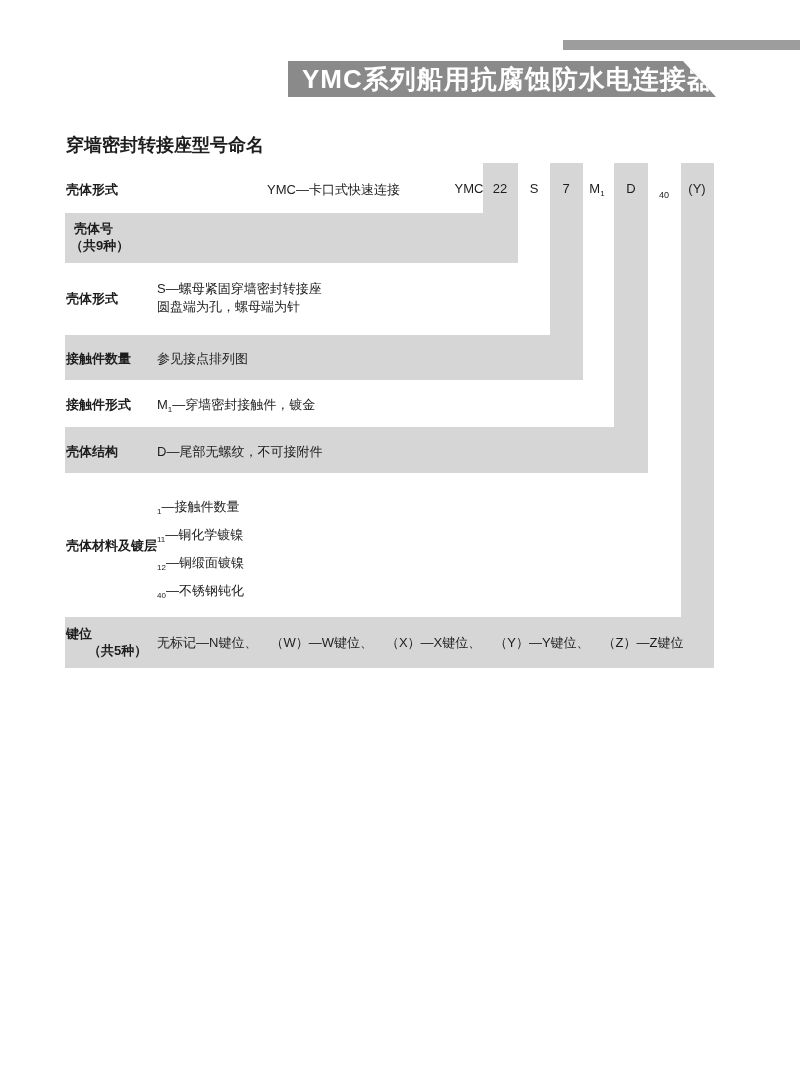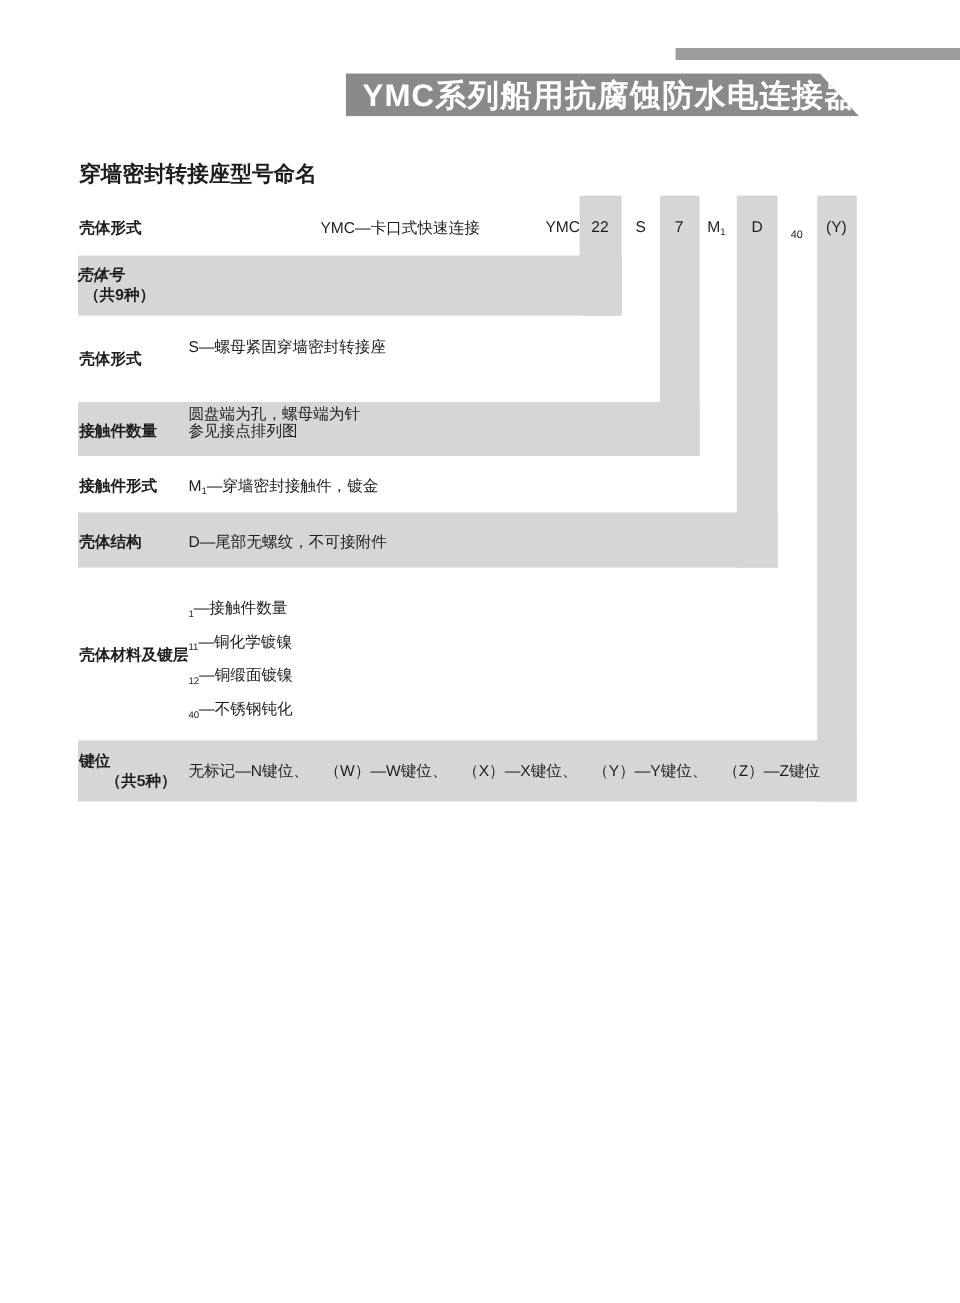--- a/index.html
+++ b/index.html
@@ -73,26 +73,26 @@
   <div class="code" style="left:534px;">S</div>
   <div class="code" style="left:566px;">7</div>
   <div class="code" style="left:597px;"><span>M</span><span class="subnum">1</span></div>
   <div class="code" style="left:631px;">D</div>
   <div class="code-sub" style="left:664px;">40</div>
   <div class="code" style="left:697px;">(Y)</div>
 
   <div class="lbl" style="left:66px;top:181px;">壳体形式</div>
   <div class="txt" style="left:247px;top:181px;margin-left:20px;">YMC—卡口式快速连接</div>
 
-  <div class="lbl" style="left:64px;top:220px;font-style:italic;">壳体号</div>
+  <div class="lbl" style="left:74px;top:220px;">壳体号</div>
   <div class="lbl" style="left:70px;top:237px;">（共9种）</div>
 
   <div class="lbl" style="left:66px;top:290px;">壳体形式</div>
   <div class="txt" style="left:157px;top:280px;">S—螺母紧固穿墙密封转接座</div>
-  <div class="txt" style="left:157px;top:298px;margin-top:38px;">圆盘端为孔，螺母端为针</div>
+  <div class="txt" style="left:157px;top:298px;">圆盘端为孔，螺母端为针</div>
 
   <div class="lbl" style="left:66px;top:350px;">接触件数量</div>
   <div class="txt" style="left:157px;top:350px;">参见接点排列图</div>
 
   <div class="lbl" style="left:66px;top:396px;">接触件形式</div>
   <div class="txt" style="left:157px;top:396px;"><span>M</span><span class="subnum">1</span><span>—穿墙密封接触件，镀金</span></div>
 
   <div class="lbl" style="left:66px;top:443px;">壳体结构</div>
   <div class="txt" style="left:157px;top:443px;">D—尾部无螺纹，不可接附件</div>
 

